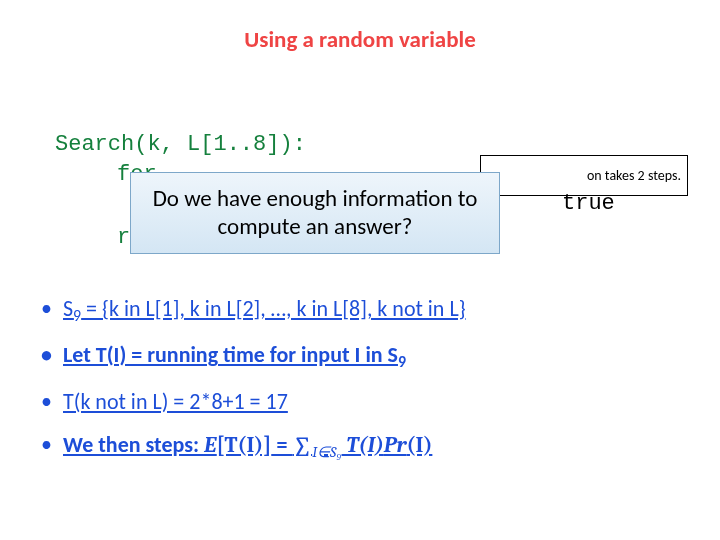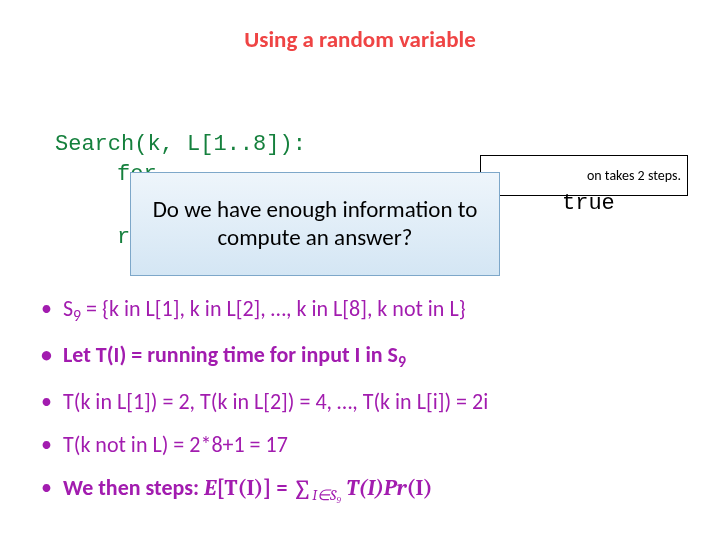--- a/index.html
+++ b/index.html
@@ -42,21 +42,21 @@
     display: flex;
     align-items: center;
     justify-content: flex-end;
     padding-right: 6px;
   }
   .callout-question {
     position: absolute;
     top: 172px;
     left: 130px;
     width: 370px;
-    height: 104px;
+    height: 82px;
     background: linear-gradient(to bottom, #eef5fb, #d4e6f4);
     border: 1px solid #7da7c9;
     display: flex;
     align-items: center;
     justify-content: center;
     text-align: center;
     font-size: 23px;
     color: #000;
     line-height: 1.2;
     padding: 0 10px;
@@ -73,23 +73,24 @@
     position: absolute;
     top: 295px;
     left: 35px;
     right: 20px;
   }
   .bullets li {
     list-style: none;
     position: relative;
     padding-left: 28px;
     font-size: 22px;
-    color: #a21caf;
+    color: #1d4ed8;
     margin-bottom: 16px;
     font-family: Calibri, Arial, sans-serif;
+    text-decoration: underline;
   }
   .bullets li::before {
     content: "•";
     position: absolute;
     left: 6px;
     top: 0;
     font-size: 22px;
   }
   .b { font-weight: 700; }
   .sub { font-size: 0.72em; vertical-align: sub; }
@@ -132,18 +133,17 @@
 
 <div class="true-text">true</div>
 
 <ul class="bullets">
   <li>
     <span>S</span><span class="sub">9</span><span> = {k in L[1], k in L[2], …, k in L[8], k not in L}</span>
   </li>
   <li class="b">
     <span>Let T(I) = running time for input I in S</span><span class="sub">9</span>
   </li>
-  <li>T(k in L[1]) = 2, T(k in L[2]) = 4, …, T(k in L[i]) = 2i</li>
   <li>T(k not in L) = 2*8+1 = 17</li>
   <li>
     <span class="b">We then steps: </span><span class="math-ital">E</span><span class="math-ital" style="font-style:normal">[T(I)]</span><span class="b"> = </span><span class="sum-sym">∑</span><span class="sum-sub">I∈S₉</span><span class="math-ital"> T(I)</span><span class="math-ital">Pr</span><span class="math-ital" style="font-style:normal">(I)</span>
   </li>
 </ul>
 
 </body></html>

